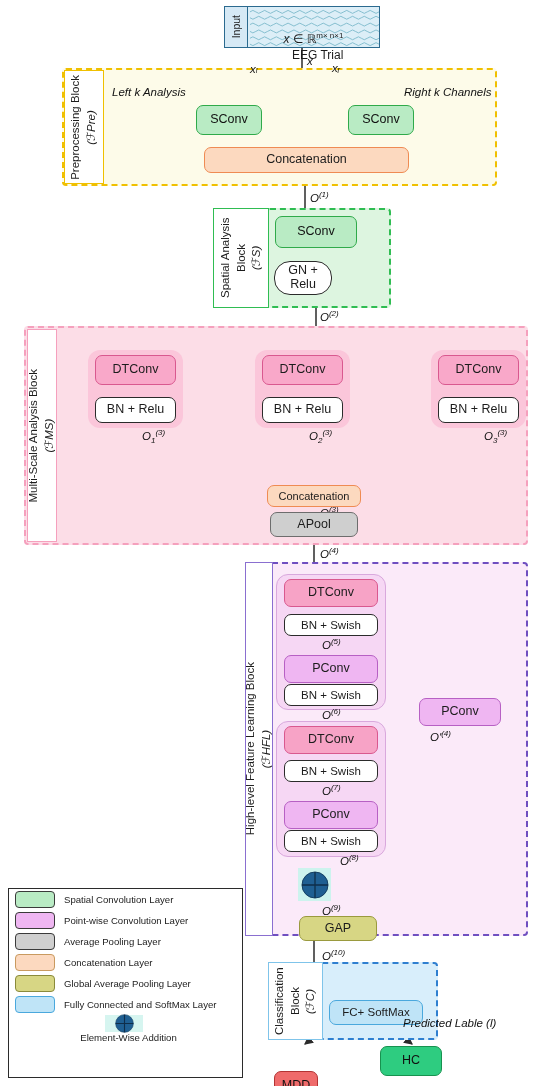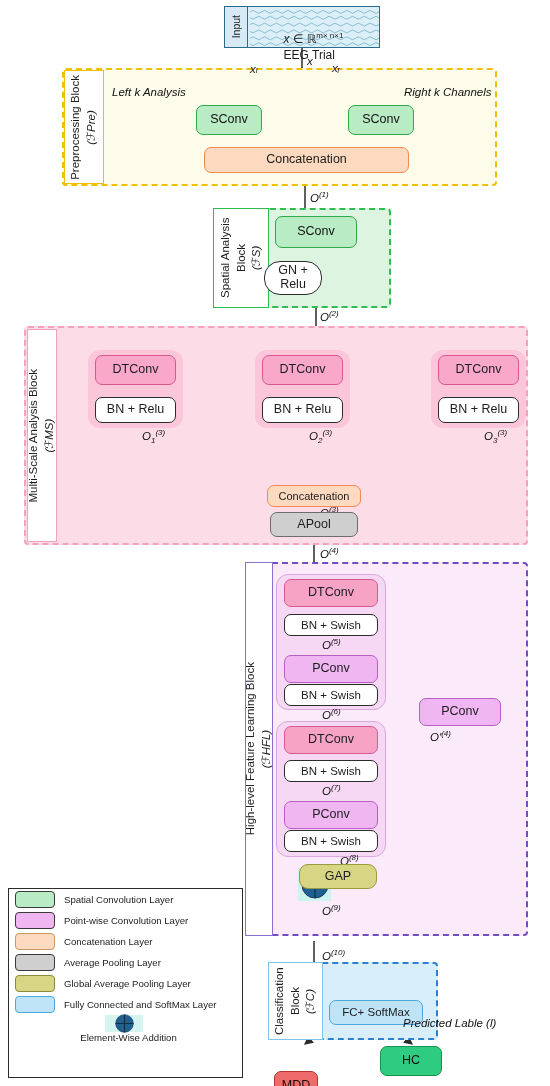--- a/index.html
+++ b/index.html
@@ -51,21 +51,21 @@
   .sb{font-size:8px;vertical-align:sub;}
 
   
   .inputwrap{border:1.3px solid #2b6a8f;display:flex;}
   .inputside{background:#d6e9f5;border-right:1.3px solid #2b6a8f;
              display:flex;align-items:center;justify-content:center;width:22px;}
   .inputside span{writing-mode:vertical-rl;transform:rotate(180deg);font-size:10.5px;}
   .inputmain{flex:1;position:relative;background:#dceef7;display:flex;flex-direction:column;
              align-items:center;justify-content:center;}
   .eeglines{position:absolute;left:0;top:0;right:0;bottom:0;opacity:.75;}
-  .inputmain .txt{position:relative;z-index:2;font-size:12px;text-align:left;margin-top:38px;}
+  .inputmain .txt{position:relative;z-index:2;font-size:12px;text-align:right;margin-top:38px;}
   .inputmain .txt .m{font-style:italic;}
 
   
   #legend{border:1.5px solid #2b2b2b;background:#fff;}
   .lrow{display:flex;align-items:center;height:21px;padding-left:6px;}
   .swatch{width:38px;height:15px;border-radius:4px;margin-right:9px;flex:none;}
   .sw-sconv{background:#b9ebc4;border:1.4px solid #3a3a3a;}
   .sw-dt{background:#f9a8c9;border:1.4px solid #3a3a3a;}
   .sw-pc{background:#efb6f2;border:1.4px solid #3a3a3a;}
   .sw-cc{background:#fcd9bf;border:1.4px solid #c99a5f;}
@@ -196,21 +196,21 @@
   </div>
 
   <div class="abs grp grp-sa" style="left:266px;top:208px;width:125px;height:100px;"></div>
   <div class="abs labelbox lb-sa" style="left:213px;top:208px;width:56px;height:100px;">
     <div class="vtext"><span>Spatial Analysis Block</span>
 <span class="sub">(ℱS)</span></div>
   </div>
   <div class="abs node sconv" style="left:275px;top:216px;width:82px;height:32px;">
       <span>SConv</span>
     </div>
-  <div class="abs node norm" style="left:264px;top:261px;width:58px;height:34px;border-radius:16px;">
+  <div class="abs node norm" style="left:274px;top:261px;width:58px;height:34px;border-radius:16px;">
       <span>GN + Relu</span>
     </div>
   <div class="tag" style="left:320px;top:309px;">
     <i>O</i><span class="sup">(2)</span>
   </div>
 
   <div class="abs grp grp-ms" style="left:24px;top:326px;width:504px;height:219px;"></div>
   <div class="abs labelbox lb-ms" style="left:27px;top:329px;width:30px;height:213px;">
     <div class="vtext"><span>Multi-Scale Analysis Block</span>
 <span class="sub">(ℱMS)</span></div>
@@ -320,21 +320,21 @@
   <div class="abs addnode" style="left:298px;top:868px;width:33px;height:33px;">
     <svg width="28" height="28" viewBox="0 0 28 28">
       <circle cx="14" cy="14" r="13" fill="#1f5f92" stroke="#143f63" stroke-width="1"></circle>
       <path d="M1,14 L27,14 M14,1 L14,27" stroke="#0f2e4a" stroke-width="1.3"></path>
     </svg>
   </div>
   <div class="tag" style="left:322px;top:903px;">
     <i>O</i><span class="sup">(9)</span>
   </div>
 
-  <div class="abs node gap" style="left:299px;top:864px;width:78px;height:25px;border-radius:9px;">
+  <div class="abs node gap" style="left:299px;top:916px;width:78px;height:25px;">
       <span>GAP</span>
     </div>
   <div class="tag" style="left:322px;top:948px;">
     <i>O</i><span class="sup">(10)</span>
   </div>
 
   <div class="abs grp grp-cls" style="left:268px;top:962px;width:170px;height:78px;"></div>
   <div class="abs labelbox lb-cls" style="left:268px;top:962px;width:55px;height:78px;">
     <div class="vtext"><span>Classification Block</span>
 <span class="sub">(ℱC)</span></div>
@@ -356,26 +356,26 @@
   <div class="abs" id="legend" style="left:8px;top:888px;width:235px;height:190px;">
     <div class="lrow">
       <div class="swatch sw-sconv"></div>
       <span class="ltxt">Spatial Convolution Layer</span>
     </div>
     <div class="lrow">
       <div class="swatch sw-pc"></div>
       <span class="ltxt">Point-wise Convolution Layer</span>
     </div>
     <div class="lrow">
+      <div class="swatch sw-ap"></div>
+      <span class="ltxt">Average Pooling Layer</span>
+    </div>
+    <div class="lrow">
       <div class="swatch sw-cc"></div>
       <span class="ltxt">Concatenation Layer</span>
-    </div>
-    <div class="lrow">
-      <div class="swatch sw-ap"></div>
-      <span class="ltxt">Average Pooling Layer</span>
     </div>
     <div class="lrow">
       <div class="swatch sw-gap"></div>
       <span class="ltxt">Global Average Pooling Layer</span>
     </div>
     <div class="lrow">
       <div class="swatch sw-fc"></div>
       <span class="ltxt">Fully Connected and SoftMax Layer</span>
     </div>
     <div class="lrow" style="height:24px;flex-direction:column;">

